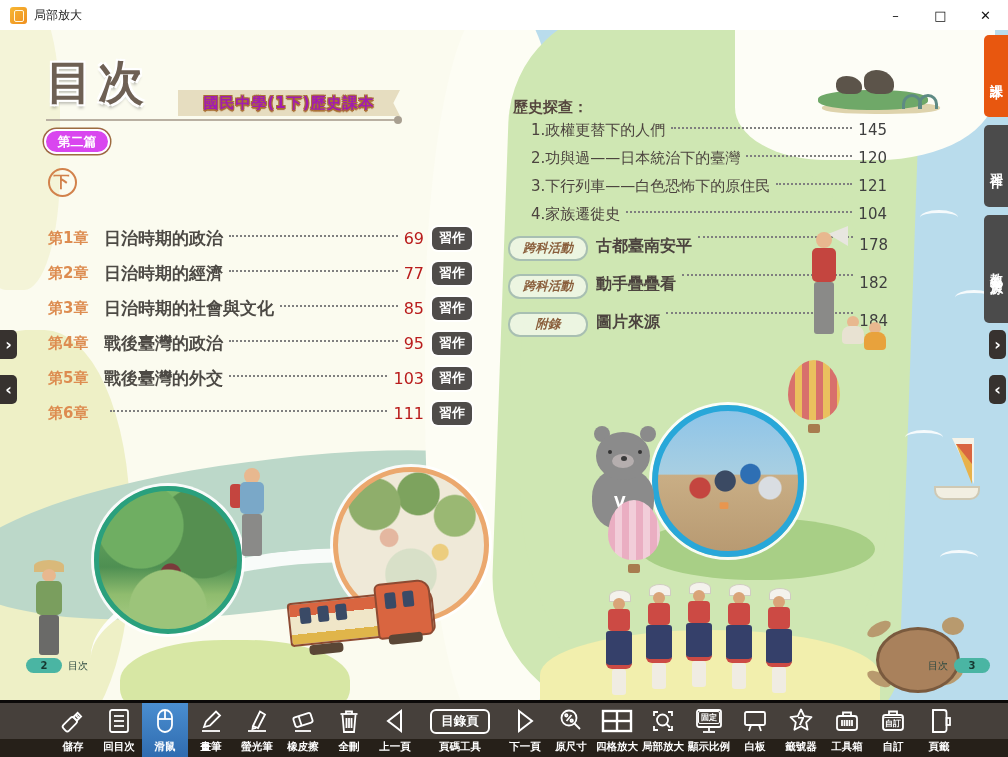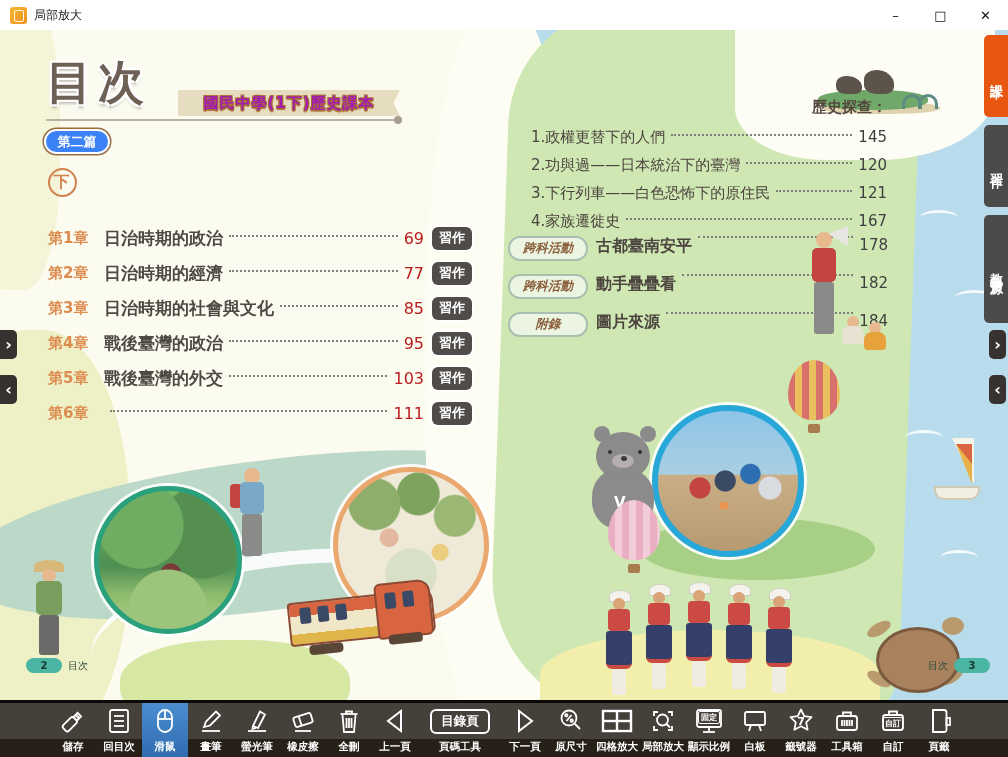--- a/index.html
+++ b/index.html
@@ -125,40 +125,40 @@
   
   .toc-title{position:absolute;left:46px;top:22px;font-size:46px;font-weight:900;letter-spacing:6px;color:#6e6054;
     text-shadow:-2px -2px 0 #fff,2px -2px 0 #fff,-2px 2px 0 #fff,2px 2px 0 #fff,0 4px 3px rgba(0,0,0,.25);}
   .banner{position:absolute;left:178px;top:60px;width:222px;height:26px;background:#e6ddc0;
     display:flex;align-items:center;justify-content:center;
     clip-path:polygon(0 0,100% 0,97% 50%,100% 100%,0 100%);}
   .banner span{font-size:15px;font-weight:bold;color:#a21caf;letter-spacing:1px;
     text-shadow:-1px -1px 0 #a96f35,1px -1px 0 #a96f35,-1px 1px 0 #a96f35,1px 1px 0 #a96f35,0 2px 1px #a96f35;}
   .divider{position:absolute;left:46px;top:89px;width:352px;height:2px;background:#b9b0a2;}
   .divider::after{content:"";position:absolute;right:-4px;top:-3px;width:8px;height:8px;border-radius:50%;background:#a89f90;}
-  .part-badge{position:absolute;left:44px;top:99px;width:66px;height:25px;background:#3b82f6;border-radius:13px;
+  .part-badge{position:absolute;left:44px;top:99px;width:66px;height:25px;background:#d946ef;border-radius:13px;
     box-shadow:inset 0 0 0 2px #fff,0 0 0 1.5px #9c6b3f;display:flex;align-items:center;justify-content:center;
     color:#fff;font-size:13px;font-weight:bold;}
   .section-title{position:absolute;left:48px;top:138px;font-size:28px;font-weight:900;color:#d2824c;letter-spacing:2px;display:flex;align-items:center;gap:7px;}
   .section-suffix{display:inline-flex;width:25px;height:25px;border:2px solid #d2824c;border-radius:50%;
     align-items:center;justify-content:center;font-size:16px;}
   .chapters{position:absolute;left:48px;top:197px;width:424px;display:flex;flex-direction:column;gap:13px;}
   .ch-row{display:flex;align-items:center;height:22px;}
   .ch-label{width:56px;color:#dd8c50;font-size:15px;font-weight:bold;flex:none;}
   .ch-title{color:#4d4a45;font-size:17px;font-weight:bold;white-space:nowrap;}
   .leader{flex:1;border-bottom:2px dotted #7f7f7f;margin:0 6px 5px 6px;min-width:12px;}
   .ch-page{color:#b91c1c;font-size:16px;margin-right:8px;}
   .hw-badge{flex:none;width:40px;height:23px;background:#4f4c4a;border-radius:6px;color:#fff;font-size:13px;font-weight:bold;
     display:flex;align-items:center;justify-content:center;box-shadow:0 0 0 2px rgba(255,255,255,.9);}
   .pg-footer{position:absolute;top:628px;display:flex;align-items:center;gap:6px;font-size:10px;color:#2e4a42;}
   .pg-pill{width:36px;height:15px;background:#4ab5a3;border-radius:8px;display:flex;align-items:center;justify-content:center;
     font-size:10px;font-weight:bold;color:#173730;}
   
   .explore{position:absolute;left:513px;top:68px;width:374px;}
-  .explore-heading{font-size:15px;font-weight:bold;color:#55463e;margin-bottom:12px;text-align:right;}
+  .explore-heading{font-size:15px;font-weight:bold;color:#55463e;margin-bottom:5px;}
   .ex-row{display:flex;align-items:center;height:16px;margin:0 0 12px 18px;}
   .ex-title{color:#4c443f;font-size:15px;white-space:nowrap;}
   .ex-page{color:#3f3f3f;font-size:15px;min-width:28px;text-align:right;}
   .activities{position:absolute;left:508px;top:206px;width:380px;display:flex;flex-direction:column;gap:15px;}
   .act-row{display:flex;align-items:flex-start;height:23px;}
   .act-badge{flex:none;width:76px;height:21px;border:2px solid #a8bfb2;border-radius:12px;background:rgba(255,255,255,.6);
     display:flex;align-items:center;justify-content:center;font-size:12.5px;font-style:italic;font-weight:bold;color:#8a5f3c;margin-right:8px;}
   .act-title{color:#4c443f;font-size:16px;font-weight:bold;white-space:nowrap;}
   
   .side-tab{position:absolute;right:0;width:24px;border-radius:5px 0 0 5px;color:#fff;
@@ -295,21 +295,21 @@
         <span class="ex-page">120</span>
       </div>
       <div class="ex-row">
         <span class="ex-title">3.下行列車——白色恐怖下的原住民</span>
         <span class="leader"></span>
         <span class="ex-page">121</span>
       </div>
       <div class="ex-row">
         <span class="ex-title">4.家族遷徙史</span>
         <span class="leader"></span>
-        <span class="ex-page">167</span>
+        <span class="ex-page">104</span>
       </div>
     </div>
 
     <div class="activities">
       <div class="act-row">
         <span class="act-badge">跨科活動</span>
         <span class="act-title">古都臺南安平</span>
         <span class="leader"></span>
         <span class="ex-page">178</span>
       </div>

